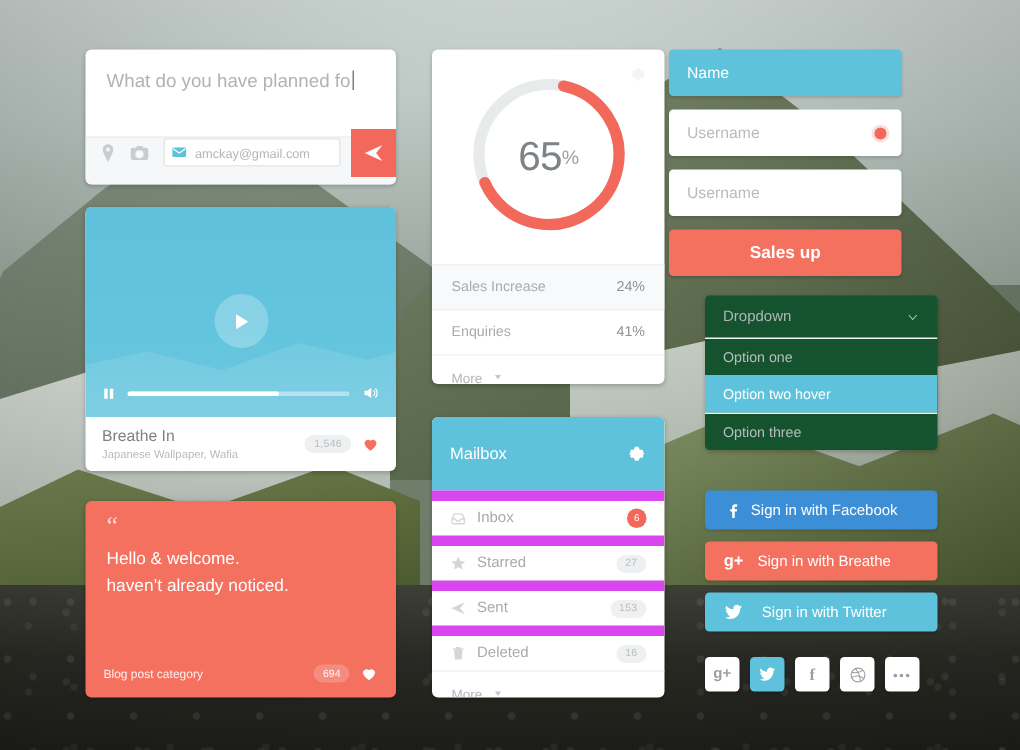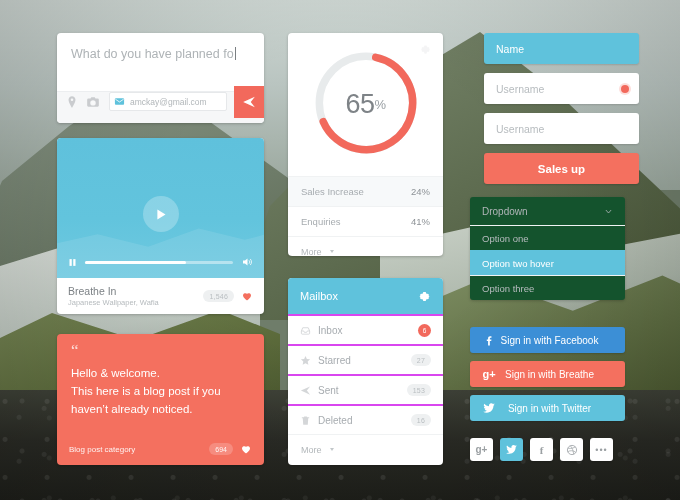--- a/index.html
+++ b/index.html
@@ -170,37 +170,37 @@
   .stat-val { color: #8d9296; }
   .more-row {
     height: 30px; display: flex; align-items: center; gap: 8px;
     padding: 0 13px; font-size: 9px; color: #b2b7ba; border-top: 1px solid #f0f2f3;
   }
   .caret-sm { width: 0; height: 0; border-left: 2.5px solid transparent; border-right: 2.5px solid transparent; border-top: 3px solid #c2c7ca; }
 
   
   #mailbox { left: 288px; top: 278px; width: 155px; height: 187px; background: #fff; }
   #mail-head {
-    height: 36px; background: #5fc2dc; display: flex; align-items: center;
+    height: 49px; background: #5fc2dc; display: flex; align-items: center;
     justify-content: space-between; padding: 0 12px;
   }
   #mail-title { font-size: 11px; color: #fff; }
   .mail-row {
     height: 30px; display: flex; align-items: center; padding: 0 12px;
-    border-top: 2px solid #d946ef; font-size: 10px; color: #a7acb0; gap: 7px;
+    border-top: 7px solid #d946ef; font-size: 10px; color: #a7acb0; gap: 7px;
   }
   .mail-row .lbl { flex: 1; }
   .badge-red {
     background: #f2695c; color: #fff; font-size: 6.5px; border-radius: 50%;
     width: 13px; height: 13px; display: flex; align-items: center; justify-content: center;
   }
   .mail-ico { width: 11px; height: 11px; opacity: .42; flex: none; }
 
   
-  #signup { position: absolute; left: 484px; top: 33px; width: 155px; }
+  #signup { position: absolute; left: 446px; top: 33px; width: 155px; }
   .field {
     height: 31px; border-radius: 3px; background: #fff; margin-bottom: 9px;
     display: flex; align-items: center; padding: 0 12px; font-size: 10.5px;
     color: #b7bcbf; box-shadow: 0 1px 2px rgba(0,0,0,.14); position: relative;
   }
   .field.active { background: #5fc2dc; color: #fff; }
   .dot-red {
     position: absolute; right: 10px; width: 8px; height: 8px; border-radius: 50%;
     background: #f2695c; box-shadow: 0 0 0 2px rgba(242,105,92,.22);
   }
@@ -315,21 +315,20 @@
         <path fill="#f4705f" d="M12 21s-8-5.2-8-10.3A4.7 4.7 0 0 1 12 7.7a4.7 4.7 0 0 1 8 3c0 5.1-8 10.3-8 10.3z"></path>
       </svg>
     </div>
   </div>
 </div>
 
 <div class="card" id="blog">
   <div id="blog-quote">“</div>
   <div id="blog-body">
     <div>Hello &amp; welcome.</div>
-    <div>This here is a blog post if you</div>
     <div>haven’t already noticed.</div>
   </div>
   <div id="blog-foot">
     <span id="blog-cat">Blog post category</span>
     <span style="display:flex;align-items:center;gap:7px">
       <span class="pill-light">694</span>
       <svg style="width:12px;height:12px" viewBox="0 0 24 24">
         <path fill="#fff" d="M12 21s-8-5.2-8-10.3A4.7 4.7 0 0 1 12 7.7a4.7 4.7 0 0 1 8 3c0 5.1-8 10.3-8 10.3z"></path>
       </svg>
     </span>

